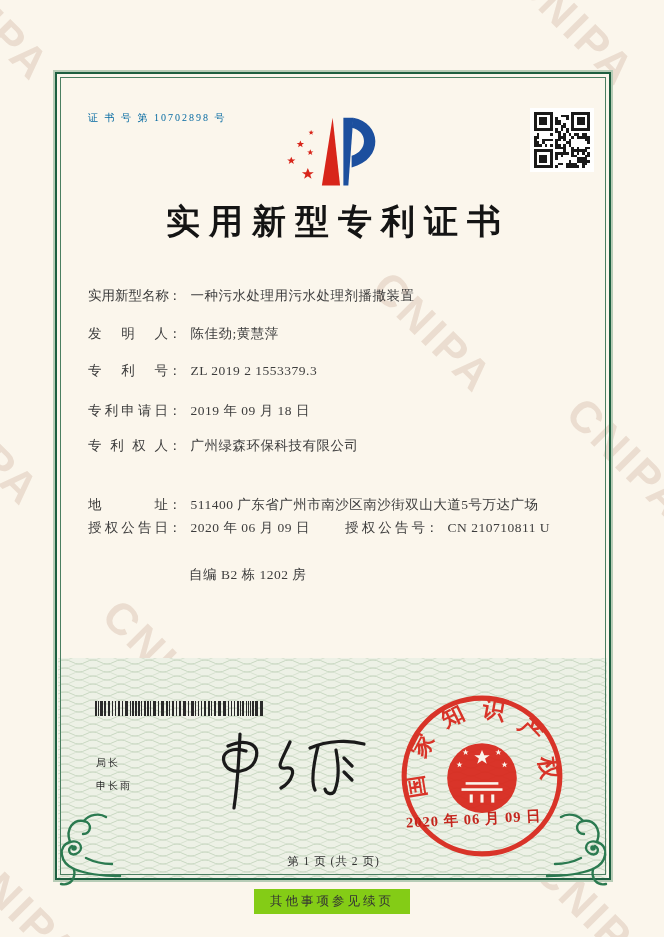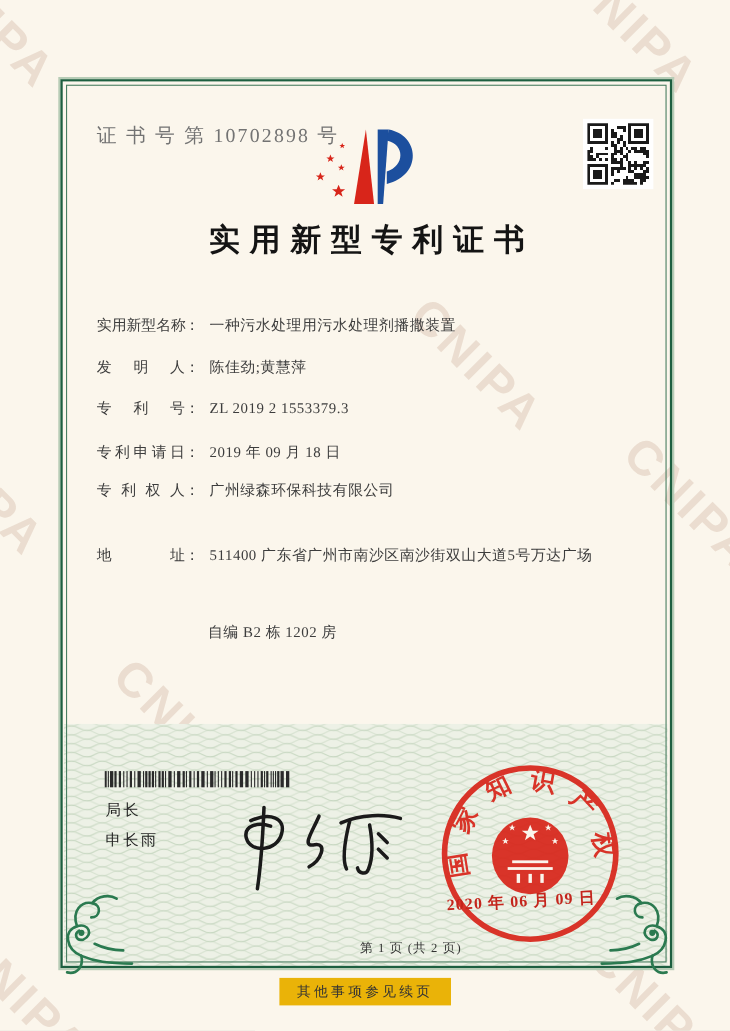--- a/index.html
+++ b/index.html
@@ -25,66 +25,66 @@
     z-index:2;
   }
   .frame::after{
     content:""; position:absolute; inset:3px; border:1px solid #4a7f61;
   }
   
   .band{ position:absolute; left:58px; top:658px; width:549px; height:220px; z-index:1;}
   
   .cert-no{
     position:absolute; left:88px; top:111px; z-index:3;
-    font-size:18px; letter-spacing:2px; color:#737373;text-align:center;
+    font-size:10px; letter-spacing:2px; color:#0369a1;text-align:center;
   }
   .logo{ position:absolute; left:264px; top:111px; z-index:3; }
   .qr{
     position:absolute; left:530px; top:108px; width:56px; height:56px;
     background:#fff; padding:4px; z-index:3;
   }
   .title{
     position:absolute; left:55px; top:199px; width:557px; z-index:3;
-    text-align:center; font-size:28px; font-weight:bold; color:#141414;
+    text-align:center; font-size:34px; font-weight:bold; color:#141414;
     letter-spacing:9px; text-indent:9px;
   }
   
   .row{ position:absolute; left:88px; z-index:3; font-size:13.5px; color:#3d3d3d; white-space:nowrap;}
   .lbl{
     display:inline-block; width:80px; vertical-align:bottom;
     text-align:justify; text-align-last:justify;
   }
   .val{ margin-left:9px; letter-spacing:0.5px;text-align:right;}
   .val2{ position:absolute; left:101px; top:22px; letter-spacing:0.5px;margin-top:48px;}
   .col2{ position:absolute; left:257px; top:0; white-space:nowrap;}
   
   .body-text{
     position:absolute; left:88px; top:542px; width:492px; z-index:3;
     font-size:13px; line-height:21.5px; text-align:justify; color:#3f3f3f;
   }
   .body-text p{ margin:0; text-indent:2em;}
   
   .barcode{ position:absolute; left:95px; top:701px; z-index:3;}
-  .director{ position:absolute; left:96px; top:728px; z-index:3; font-size:14px; color:#242424; letter-spacing:2px;}
+  .director{ position:absolute; left:96px; top:756px; z-index:3; font-size:10px; color:#242424; letter-spacing:2px;}
   .director div{ margin-bottom:9px;}
   .signature{ position:absolute; left:198px; top:730px; z-index:3;}
   .seal{ position:absolute; left:398px; top:692px; z-index:4; opacity:0.93;}
   .seal-date{
     position:absolute; left:406px; top:810px; z-index:5;
     font-size:14.5px; letter-spacing:1px; color:#c4251c; font-weight:bold;
     transform:rotate(-3deg); white-space:nowrap;
   }
   .flourish{ position:absolute; z-index:4;}
   .page-info{
     position:absolute; left:55px; top:854px; width:557px; z-index:3;
-    text-align:center; font-size:11.5px; color:#333; letter-spacing:1px;padding-left:40px;
+    text-align:center; font-size:11.5px; color:#333; letter-spacing:1px;
   }
   .cont-note{ position:absolute; left:0; top:889px; width:100%; text-align:center; z-index:3;}
   .cont-note span{
-    display:inline-block; background:#eab308; padding:4px 16px;
+    display:inline-block; background:#84cc16; padding:4px 16px;
     font-size:12.5px; color:#333; letter-spacing:3px;
   }
 </style>
 </head>
 <body>
 
 <div class="page">
 
   <div class="wm" style="left:-45px;top:-50px">CNIPA</div>
   <div class="wm" style="left:540px;top:-45px">CNIPA</div>
@@ -275,20 +275,26 @@
   <div class="row" style="top:402px">
     <span class="lbl">专利申请日</span><span>：</span><span class="val">2019 年 09 月 18 日</span>
   </div>
   <div class="row" style="top:437px">
     <span class="lbl">专利权人</span><span>：</span><span class="val">广州绿森环保科技有限公司</span>
   </div>
   <div class="row" style="top:496px">
     <span class="lbl">地址</span><span>：</span><span class="val">511400 广东省广州市南沙区南沙街双山大道5号万达广场</span>
     <span class="val2">自编 B2 栋 1202 房</span>
   </div>
+  <div class="row" style="top:519px">
+    <span class="lbl">授权公告日</span><span>：</span><span class="val">2020 年 06 月 09 日</span>
+    <span class="col2">
+      <span class="lbl">授权公告号</span><span>：</span><span class="val">CN 210710811 U</span>
+    </span>
+  </div>
 
 
   <div class="barcode">
     <svg id="bcsvg" width="170" height="15">
         <rect x="0" y="0" width="2" height="15" fill="#2a2a2a"></rect>
         <rect x="3" y="0" width="1" height="15" fill="#2a2a2a"></rect>
         <rect x="5" y="0" width="3" height="15" fill="#2a2a2a"></rect>
         <rect x="9" y="0" width="2" height="15" fill="#2a2a2a"></rect>
         <rect x="13" y="0" width="2" height="15" fill="#2a2a2a"></rect>
         <rect x="17" y="0" width="1" height="15" fill="#2a2a2a"></rect>

